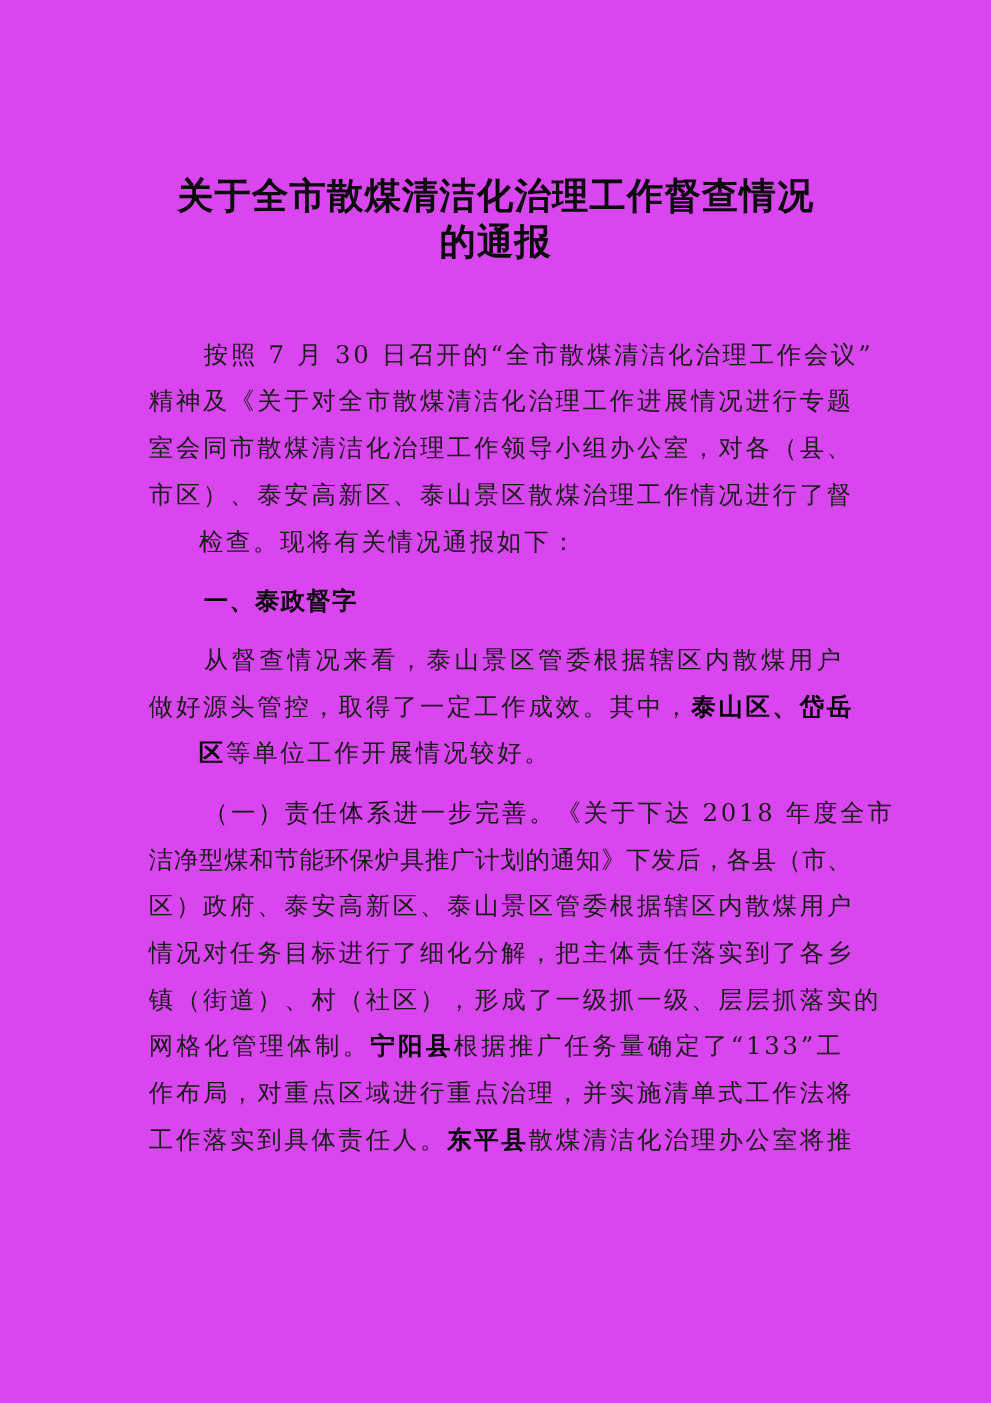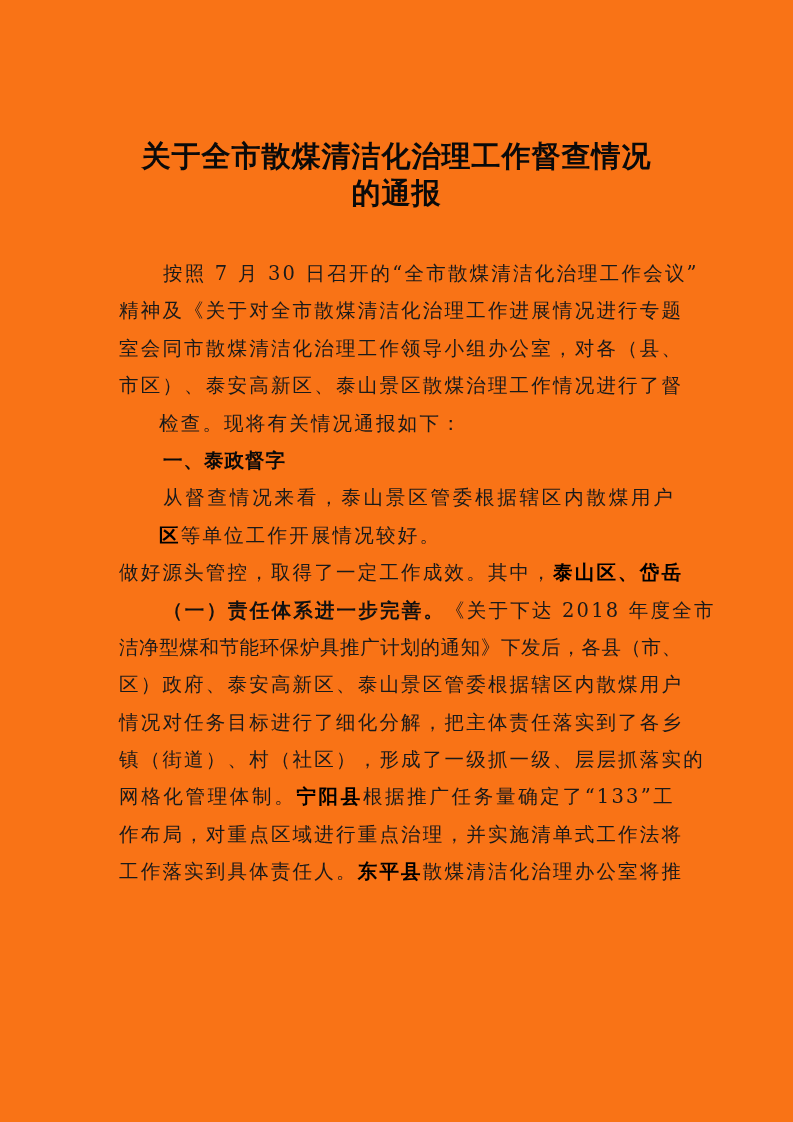--- a/index.html
+++ b/index.html
@@ -13,21 +13,21 @@
     position: relative;
     overflow: hidden;
     color: #111111;
     font-family: "DejaVu Serif", "Liberation Serif", serif;
   }
   .page {
     position: absolute;
     left: 0; top: 0;
     width: 793px;
     height: 1122px;
-    background: #f97316;
+    background: #d946ef;
   }
   .title {
     position: absolute;
     left: 100px;
     width: 593px;
     top: 138px;
     text-align: center;
     font-family: "DejaVu Sans", "Liberation Sans", sans-serif;
     font-weight: bold;
     font-size: 29px;
@@ -50,31 +50,31 @@
     display: block;
     white-space: nowrap;
     height: 37.4px;
     text-align: justify;
     text-align-last: justify;
   }
   .line.last {
     text-align-last: left;
     margin-left: 40px;
   }
-  .indent { padding-left: 44px; }
+  .indent { padding-left: 44px; margin-top: 10px; }
   .heading1 {
     font-family: "DejaVu Sans", "Liberation Sans", sans-serif;
     font-weight: bold;
     color: #0a0a0a;
     text-align-last: left;
     letter-spacing: 1px;
   }
   .kai {
     font-family: "DejaVu Serif", "Liberation Serif", serif;
-    font-weight: bold;
+    font-weight: normal;
     color: #111;
   }
   .b {
     font-family: "DejaVu Sans", "Liberation Sans", sans-serif;
     font-weight: bold;
     color: #000;
   }
 </style>
 </head>
 <body>
@@ -90,22 +90,22 @@
 
     <span class="line indent">按照 7 月 30 日召开的“全市散煤清洁化治理工作会议”</span>
     <span class="line">精神及《关于对全市散煤清洁化治理工作进展情况进行专题</span>
     <span class="line">室会同市散煤清洁化治理工作领导小组办公室，对各（县、</span>
     <span class="line">市区）、泰安高新区、泰山景区散煤治理工作情况进行了督</span>
     <span class="line last">检查。现将有关情况通报如下：</span>
 
     <span class="line indent heading1">一、泰政督字</span>
 
     <span class="line indent">从督查情况来看，泰山景区管委根据辖区内散煤用户</span>
+    <span class="line"><span>做好源头管控，取得了一定工作成效。其中，</span><span class="b">泰山区、岱岳</span></span>
     <span class="line last"><span class="b">区</span><span>等单位工作开展情况较好。</span></span>
-    <span class="line"><span>做好源头管控，取得了一定工作成效。其中，</span><span class="b">泰山区、岱岳</span></span>
 
     <span class="line indent"><span class="kai">（一）责任体系进一步完善。</span><span>《关于下达 2018 年度全市</span></span>
     <span class="line" style="letter-spacing:0.6px">洁净型煤和节能环保炉具推广计划的通知》下发后，各县（市、</span>
     <span class="line">区）政府、泰安高新区、泰山景区管委根据辖区内散煤用户</span>
     <span class="line">情况对任务目标进行了细化分解，把主体责任落实到了各乡</span>
     <span class="line">镇（街道）、村（社区），形成了一级抓一级、层层抓落实的</span>
     <span class="line"><span>网格化管理体制。</span><span class="b">宁阳县</span><span>根据推广任务量确定了“133”工</span></span>
     <span class="line">作布局，对重点区域进行重点治理，并实施清单式工作法将</span>
     <span class="line"><span>工作落实到具体责任人。</span><span class="b">东平县</span><span>散煤清洁化治理办公室将推</span></span>
 

